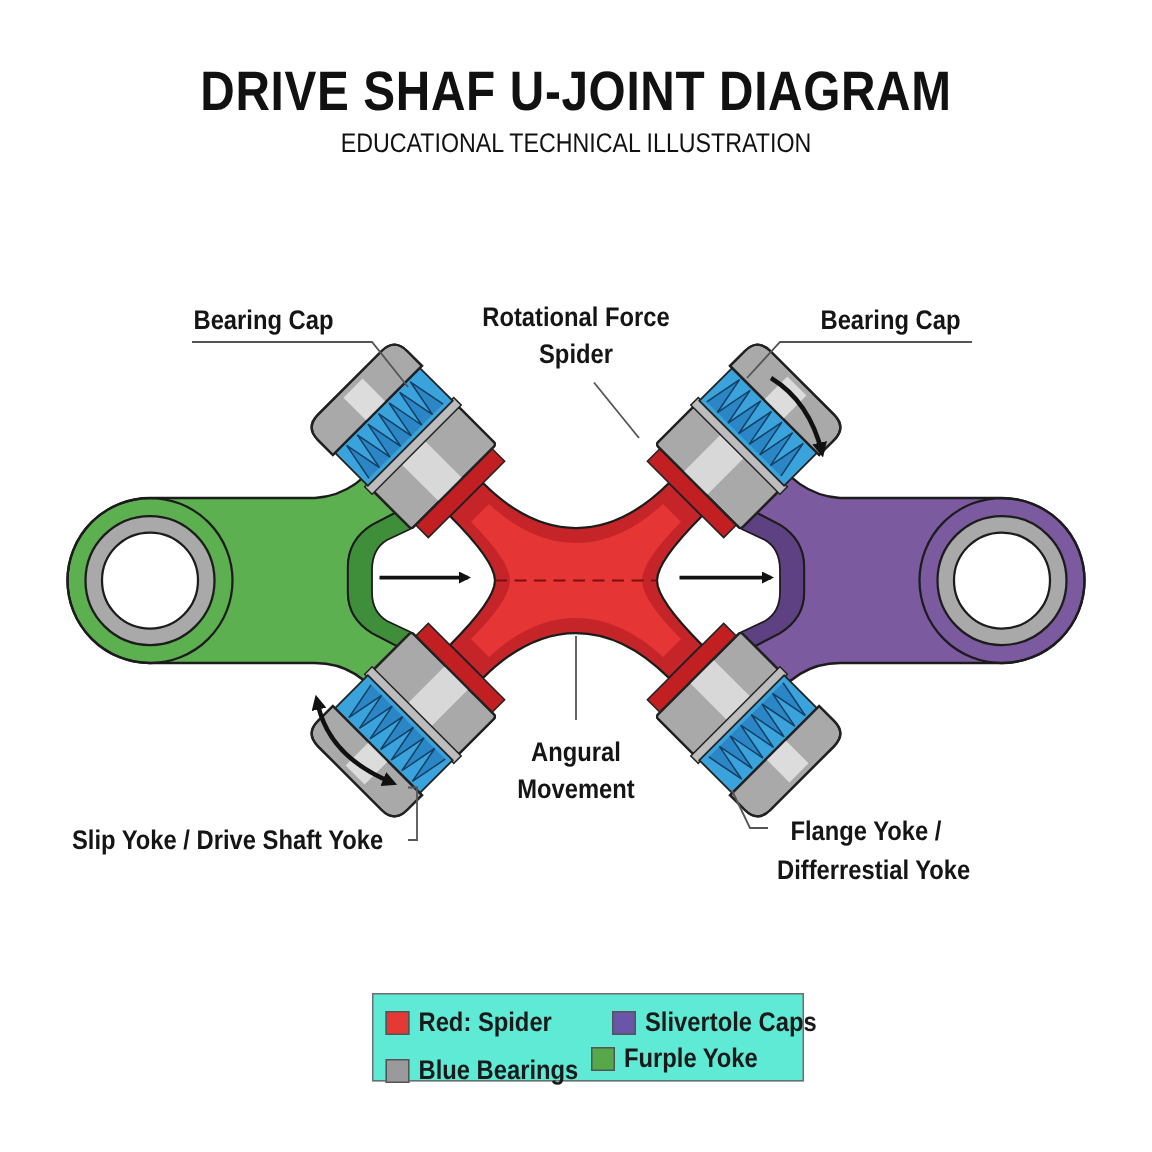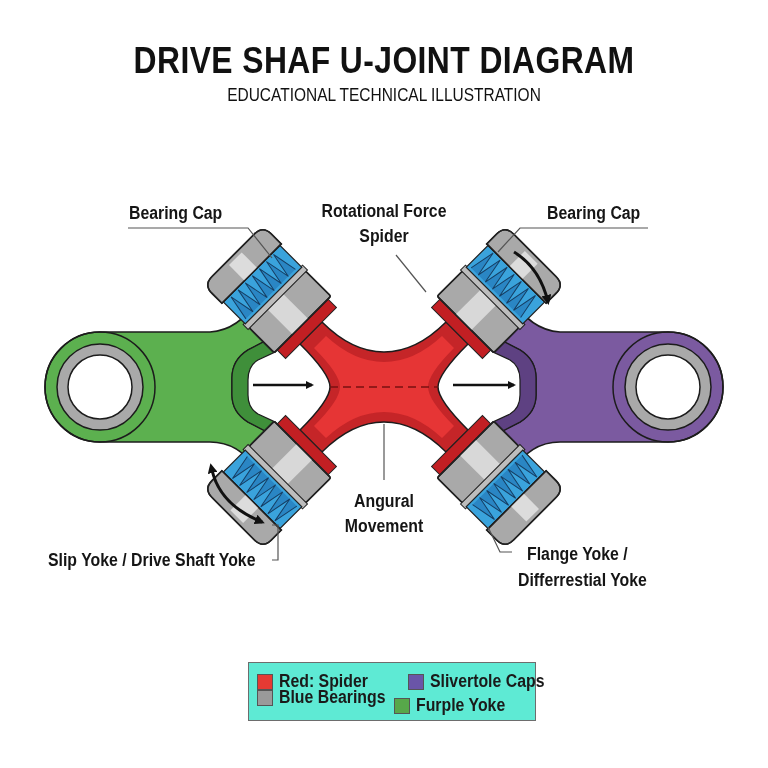--- a/index.html
+++ b/index.html
@@ -110,21 +110,21 @@
 
 <div class="legend">
   <div class="legend-item" style="left:8px; top:8px;">
     <span class="sw" style="background:#e53a33;"></span>
     <span class="lt">Red: Spider</span>
   </div>
   <div class="legend-item" style="left:159px; top:8px;text-align:center;">
     <span class="sw" style="background:#6a55a8;"></span>
     <span class="lt">Slivertole Caps</span>
   </div>
-  <div class="legend-item" style="left:8px; top:24px;text-align:right;">
+  <div class="legend-item" style="left:8px; top:40px;text-align:right;">
     <span class="sw" style="background:#9a9a9a;"></span>
     <span class="lt">Blue Bearings</span>
   </div>
   <div class="legend-item" style="left:145px; top:32px;text-align:center;">
     <span class="sw" style="background:#57a84a;"></span>
     <span class="lt">Furple Yoke</span>
   </div>
 </div>
 
 </body></html>

